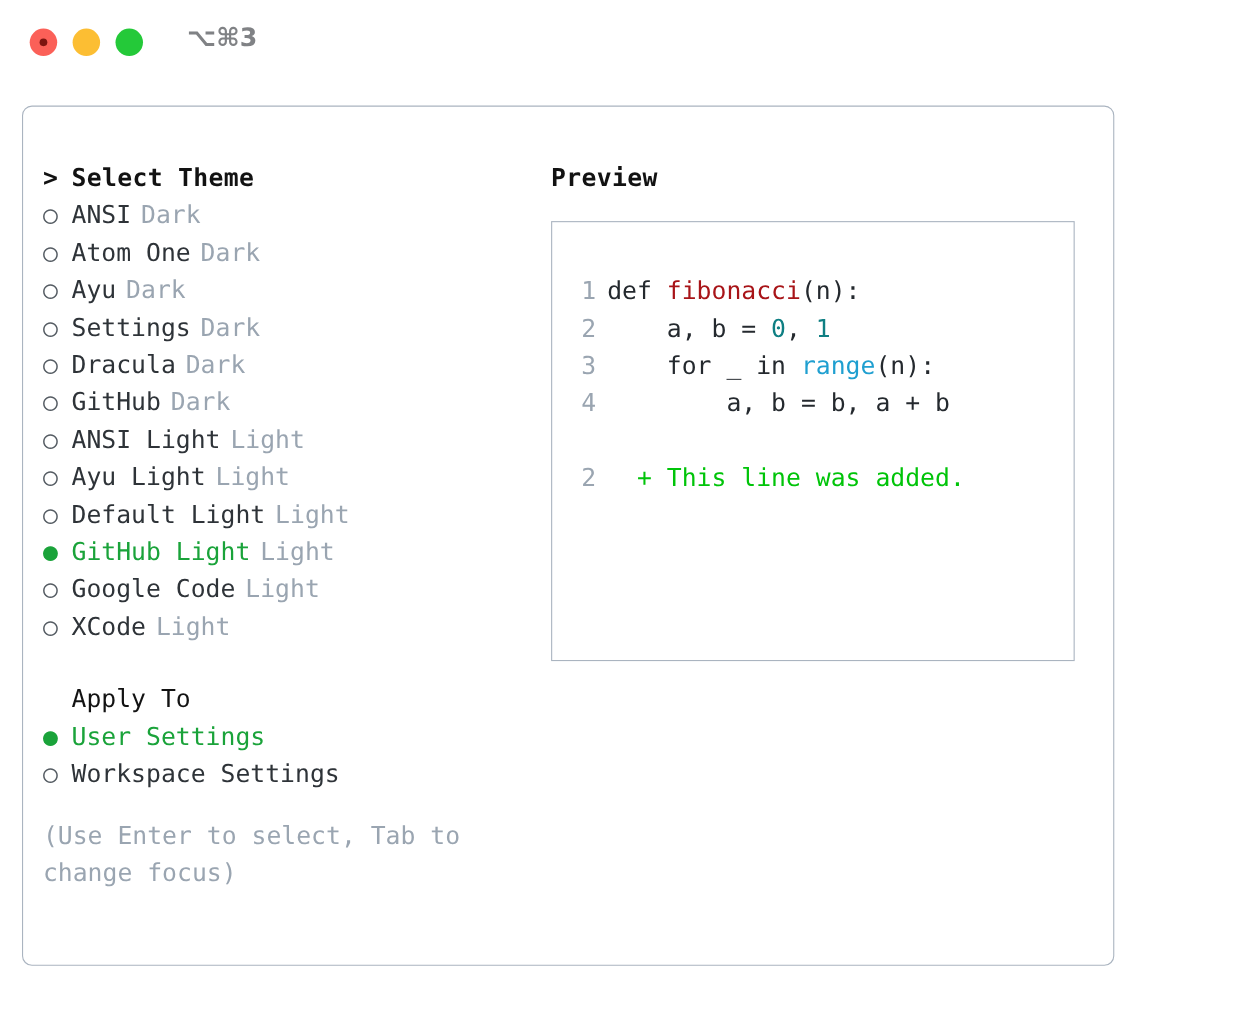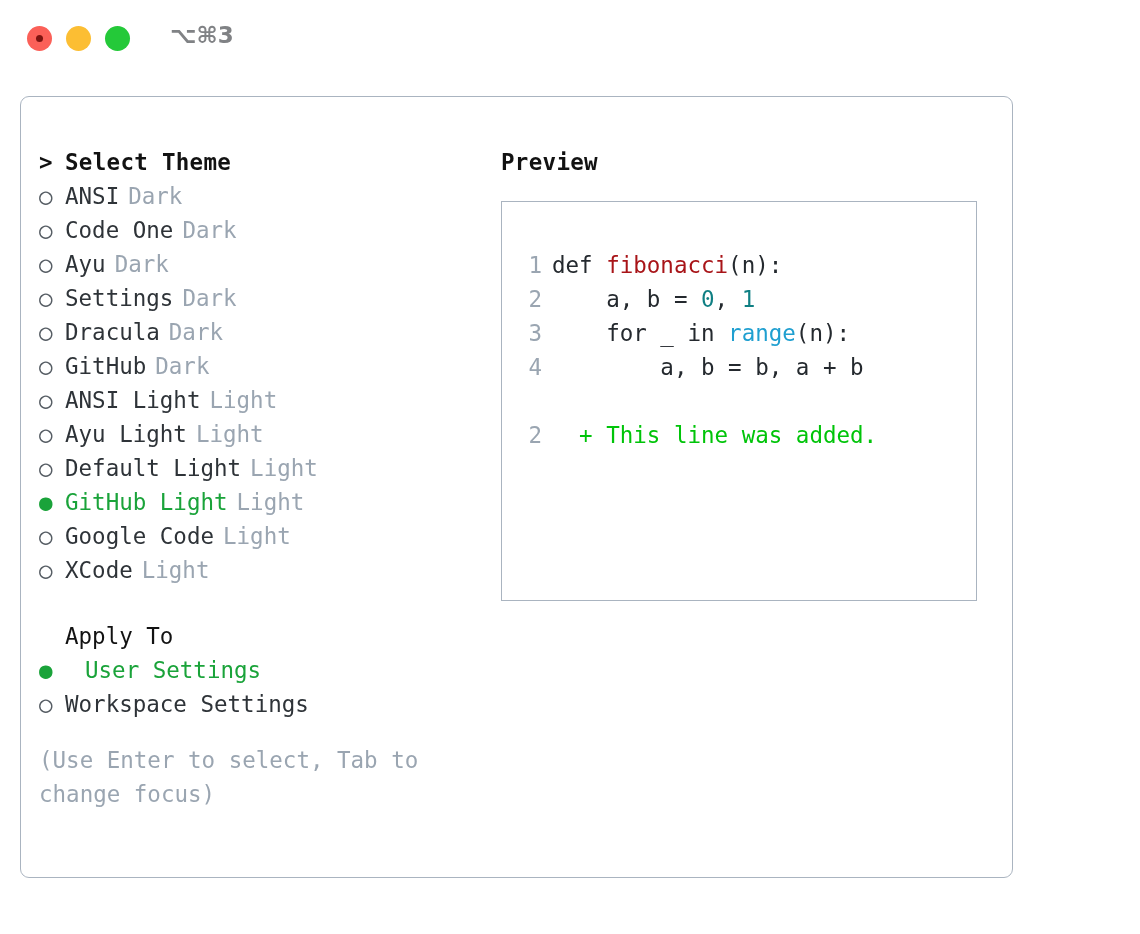--- a/index.html
+++ b/index.html
@@ -125,21 +125,21 @@
     color: #9aa5b1;
     padding-left: 9px;
   }
 
   #apply-to-section { margin-top: 32px; }
   #apply-to-label {
     color: #121212;
     padding-left: 26px;
   }
   .apply-name { color: #2e3338; }
-  .apply-name.selected { color: #1aa33a; margin-left: 20px; }
+  .apply-name.selected { color: #1aa33a; }
 
   #hint-block {
     margin-top: 22px;
     font-size: 22.5px;
     line-height: 34px;
     color: #9aa5b1;
     width: 420px;
   }
 
   
@@ -213,21 +213,21 @@
 
     <div id="theme-column">
 
       <div class="row">
         <span class="marker marker-caret">&gt;</span>
         <span id="select-theme-header">Select Theme</span>
       </div>
 
       <div id="theme-items">
           <div class="row"><span class="marker marker-empty">○</span><span class="theme-name">ANSI</span><span class="theme-tag">Dark</span></div>
-          <div class="row"><span class="marker marker-empty">○</span><span class="theme-name">Code One</span><span class="theme-tag">Dark</span></div>
+          <div class="row"><span class="marker marker-empty">○</span><span class="theme-name">Atom One</span><span class="theme-tag">Dark</span></div>
           <div class="row"><span class="marker marker-empty">○</span><span class="theme-name">Ayu</span><span class="theme-tag">Dark</span></div>
           <div class="row"><span class="marker marker-empty">○</span><span class="theme-name">Settings</span><span class="theme-tag">Dark</span></div>
           <div class="row"><span class="marker marker-empty">○</span><span class="theme-name">Dracula</span><span class="theme-tag">Dark</span></div>
           <div class="row"><span class="marker marker-empty">○</span><span class="theme-name">GitHub</span><span class="theme-tag">Dark</span></div>
           <div class="row"><span class="marker marker-empty">○</span><span class="theme-name">ANSI Light</span><span class="theme-tag">Light</span></div>
           <div class="row"><span class="marker marker-empty">○</span><span class="theme-name">Ayu Light</span><span class="theme-tag">Light</span></div>
           <div class="row"><span class="marker marker-empty">○</span><span class="theme-name">Default Light</span><span class="theme-tag">Light</span></div>
           <div class="row"><span class="marker marker-selected">●</span><span class="theme-name selected">GitHub Light</span><span class="theme-tag">Light</span></div>
           <div class="row"><span class="marker marker-empty">○</span><span class="theme-name">Google Code</span><span class="theme-tag">Light</span></div>
           <div class="row"><span class="marker marker-empty">○</span><span class="theme-name">XCode</span><span class="theme-tag">Light</span></div>

